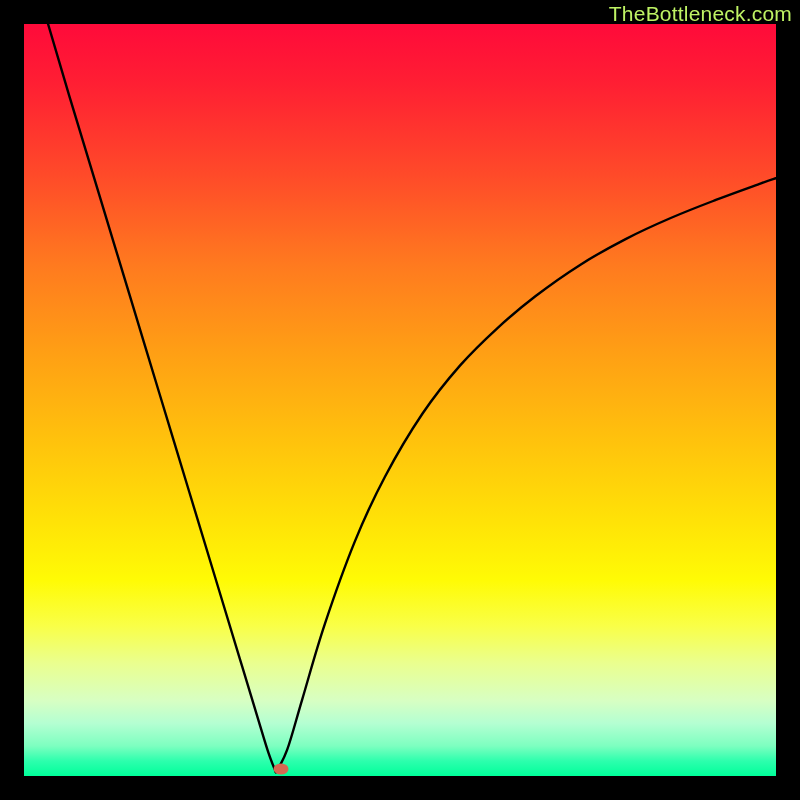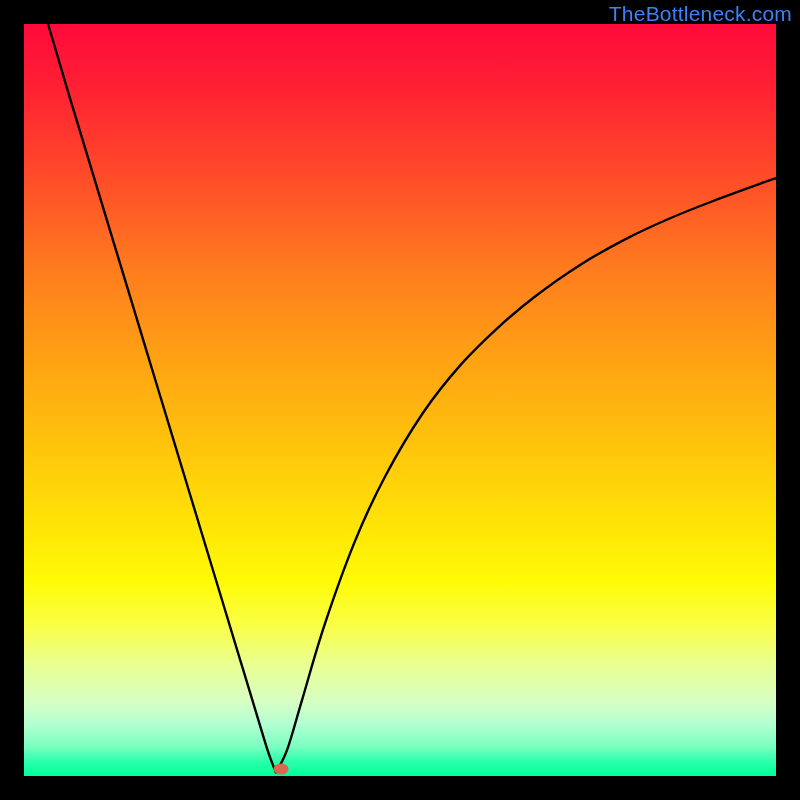--- a/index.html
+++ b/index.html
@@ -45,21 +45,21 @@
       #b4ffd2 93%,
       #7dffc0 96%,
       #2dffad 98%,
       #00ff9a 100%
     );
   }
   .watermark {
     position: absolute;
     top: 2px;
     right: 8px;
-    color: #3b82f6;
+    color: #bef264;
     font-size: 21px;
     font-weight: 500;
     letter-spacing: 0.2px;
     user-select: none;
   }
   svg.curve {
     position: absolute;
     inset: 0;
   }
   .marker {

